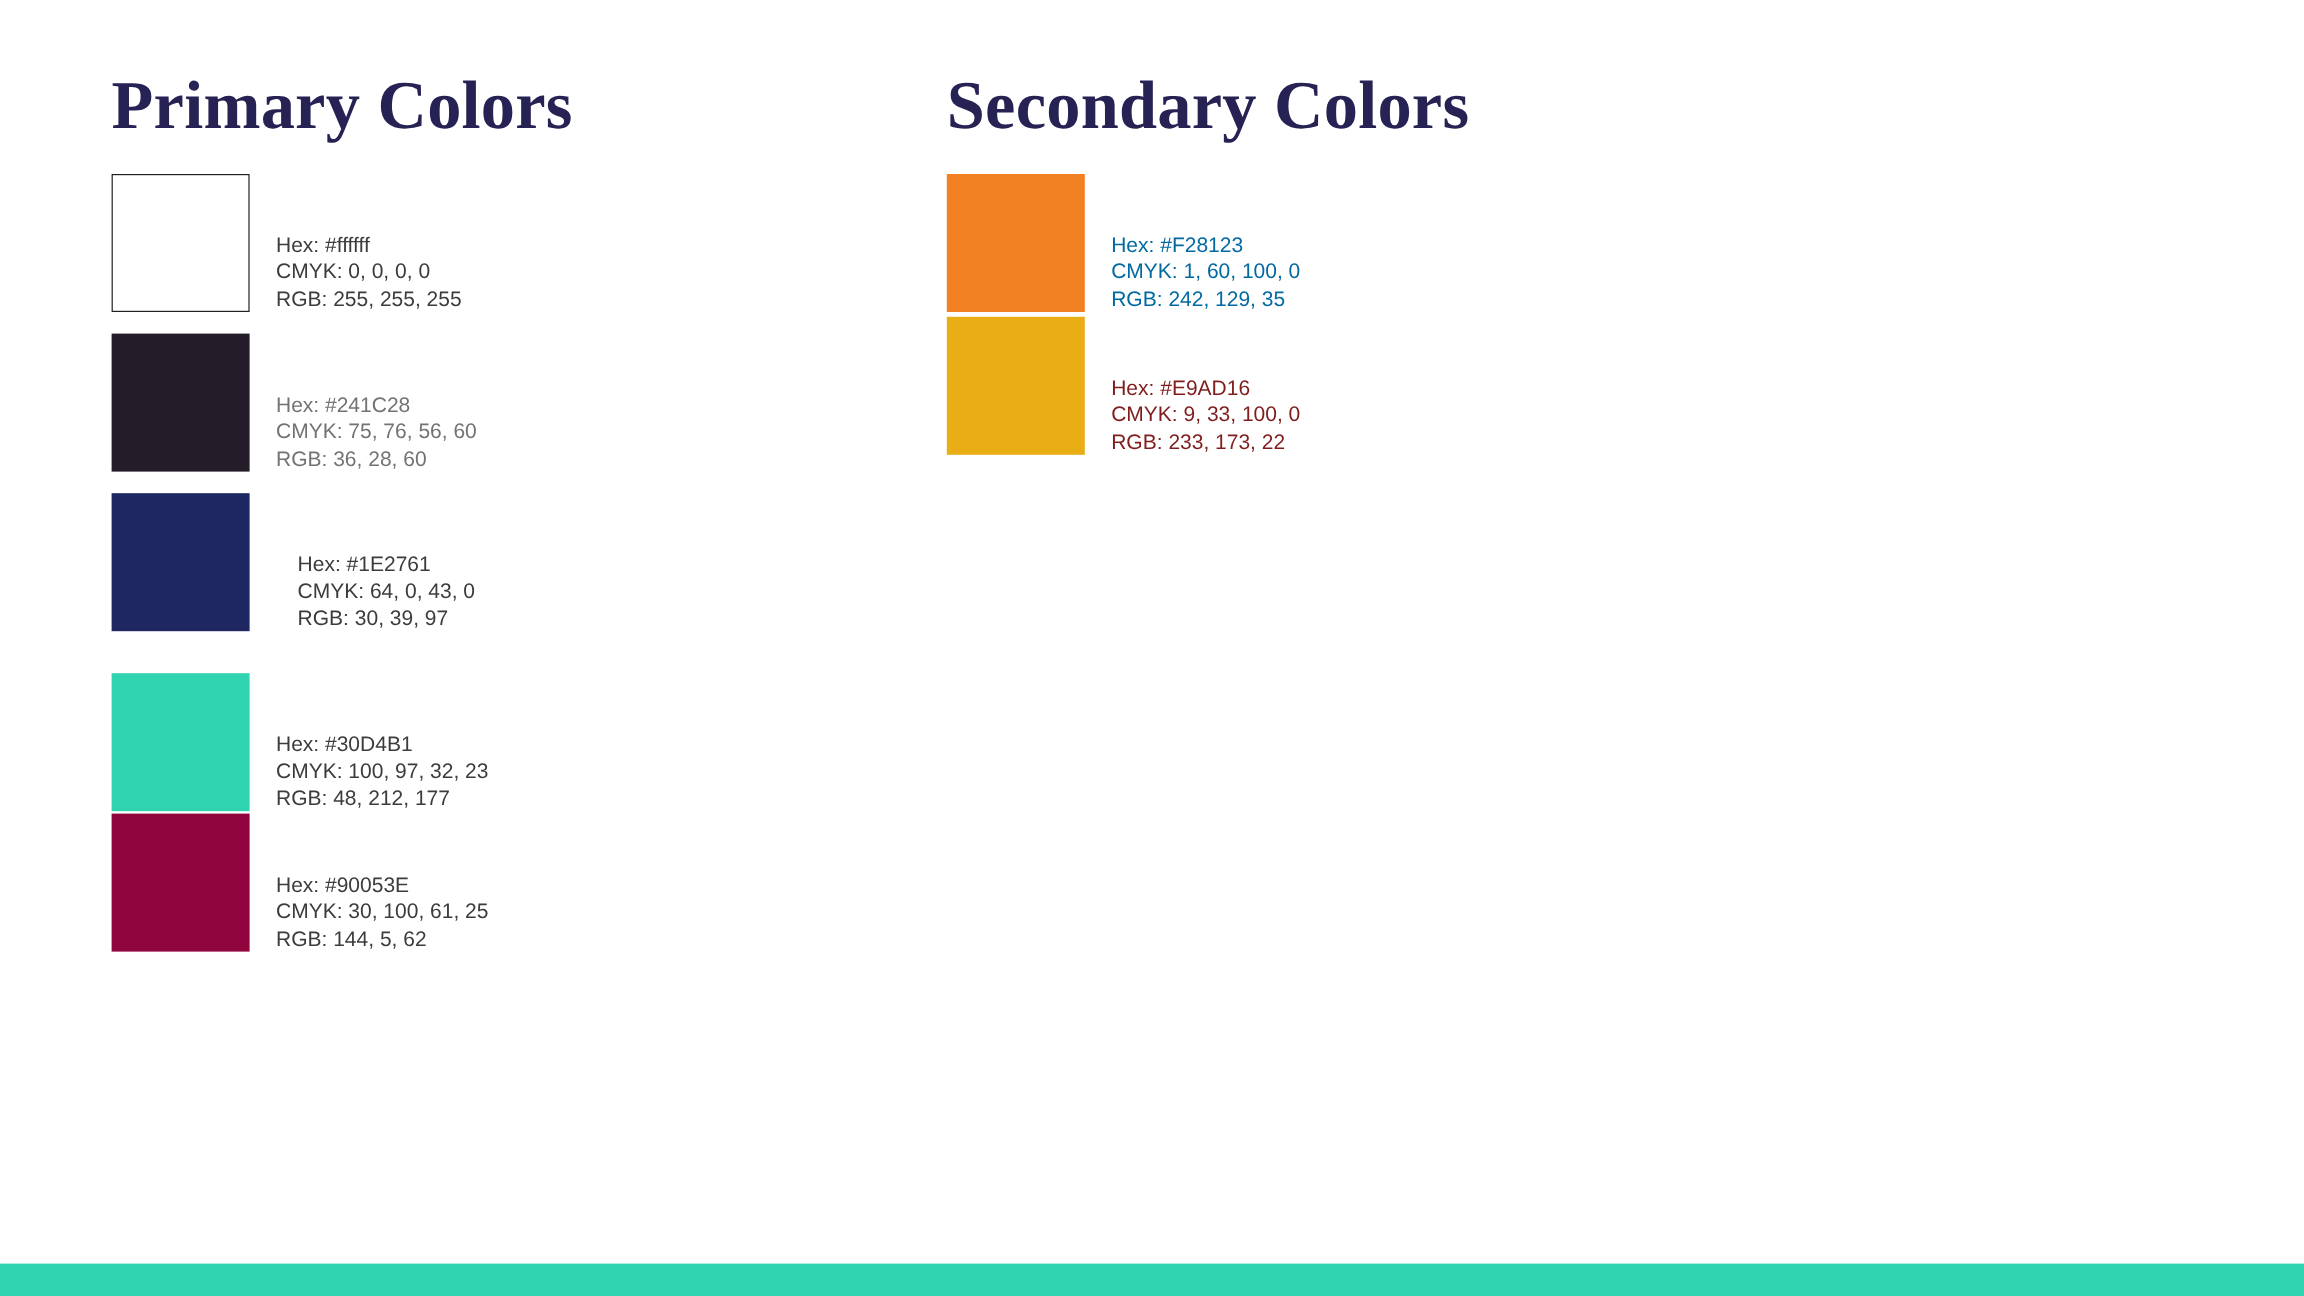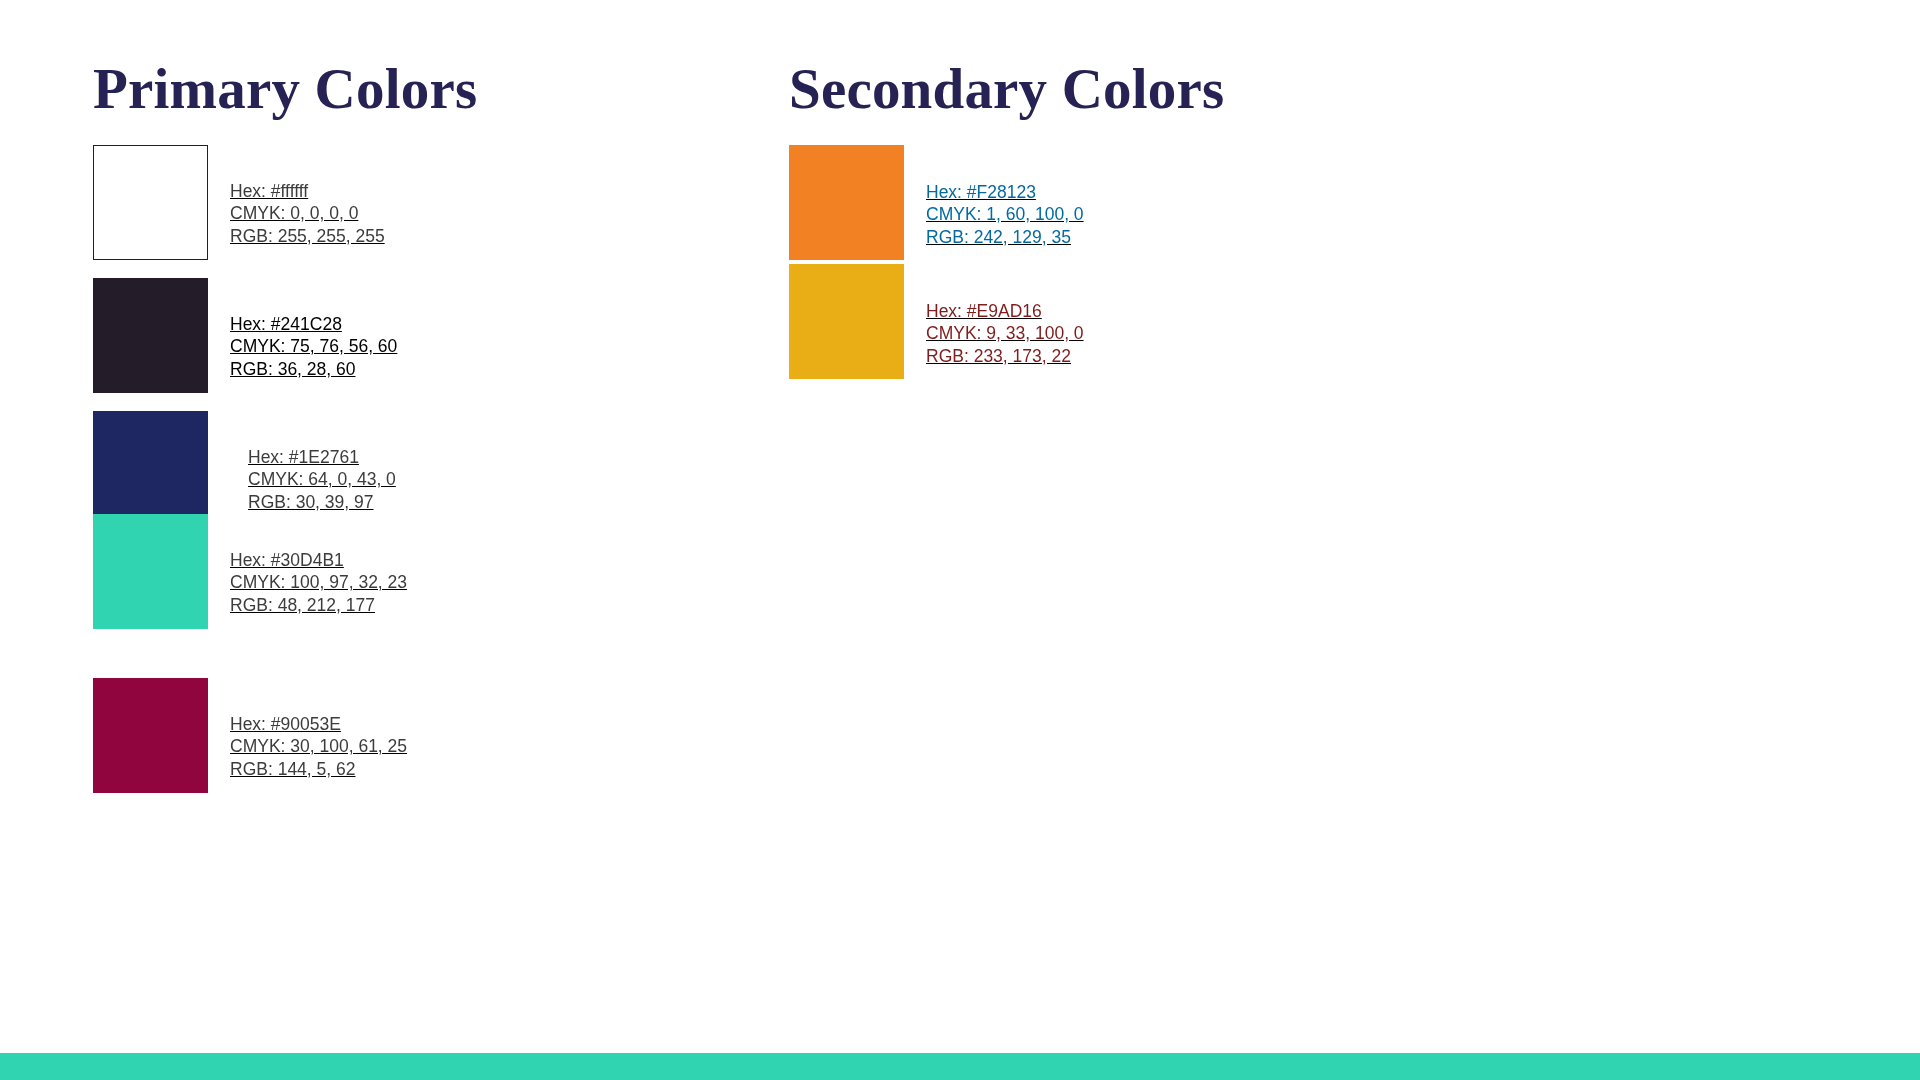--- a/index.html
+++ b/index.html
@@ -47,22 +47,21 @@
   .swatch-list {
     position: absolute;
     left: 0;
     top: 0;
     width: 100%;
   }
   .swatch-row {
     position: absolute;
     left: 0;
     display: flex;
-    align-items: center;
-    text-decoration: underline;
+    align-items: flex-end;
   }
 
   .swatch-chip {
     width: 115px;
     height: 115px;
     flex: 0 0 115px;
     box-sizing: border-box;
   }
   .swatch-chip.bordered {
     border: 1px solid #231f20;
@@ -77,21 +76,21 @@
     white-space: nowrap;
   }
   .swatch-info .info-line {
     display: block;
   }
 
   
   .p0 { top: 145px; }
   .p1 { top: 278px; }
   .p2 { top: 411px; }
-  .p3 { top: 514px; }
+  .p3 { top: 561px; }
   .p4 { top: 678px; }
 
   
   .s0 { top: 145px; }
   .s1 { top: 264px; }
 
   .secondary .swatch-info {
     padding-top: 24px;
   }
 
@@ -118,21 +117,21 @@
         <div class="swatch-chip bordered" style="background-color: rgb(255, 255, 255);"></div>
         <div class="swatch-info" style="color: rgb(60, 60, 60);">
           <span class="info-line">Hex: #ffffff</span>
           <span class="info-line">CMYK: 0, 0, 0, 0</span>
           <span class="info-line">RGB: 255, 255, 255</span>
         </div>
       </div>
 
       <div class="swatch-row p1">
         <div class="swatch-chip" style="background-color: rgb(36, 28, 40);"></div>
-        <div class="swatch-info" style="color: #000000;">
+        <div class="swatch-info" style="color: #737373;">
           <span class="info-line">Hex: #241C28</span>
           <span class="info-line">CMYK: 75, 76, 56, 60</span>
           <span class="info-line">RGB: 36, 28, 60</span>
         </div>
       </div>
 
       <div class="swatch-row p2">
         <div class="swatch-chip" style="background-color: rgb(30, 39, 97);"></div>
         <div class="swatch-info" style="color: rgb(60, 60, 60); margin-left: 40px;">
           <span class="info-line">Hex: #1E2761</span>

